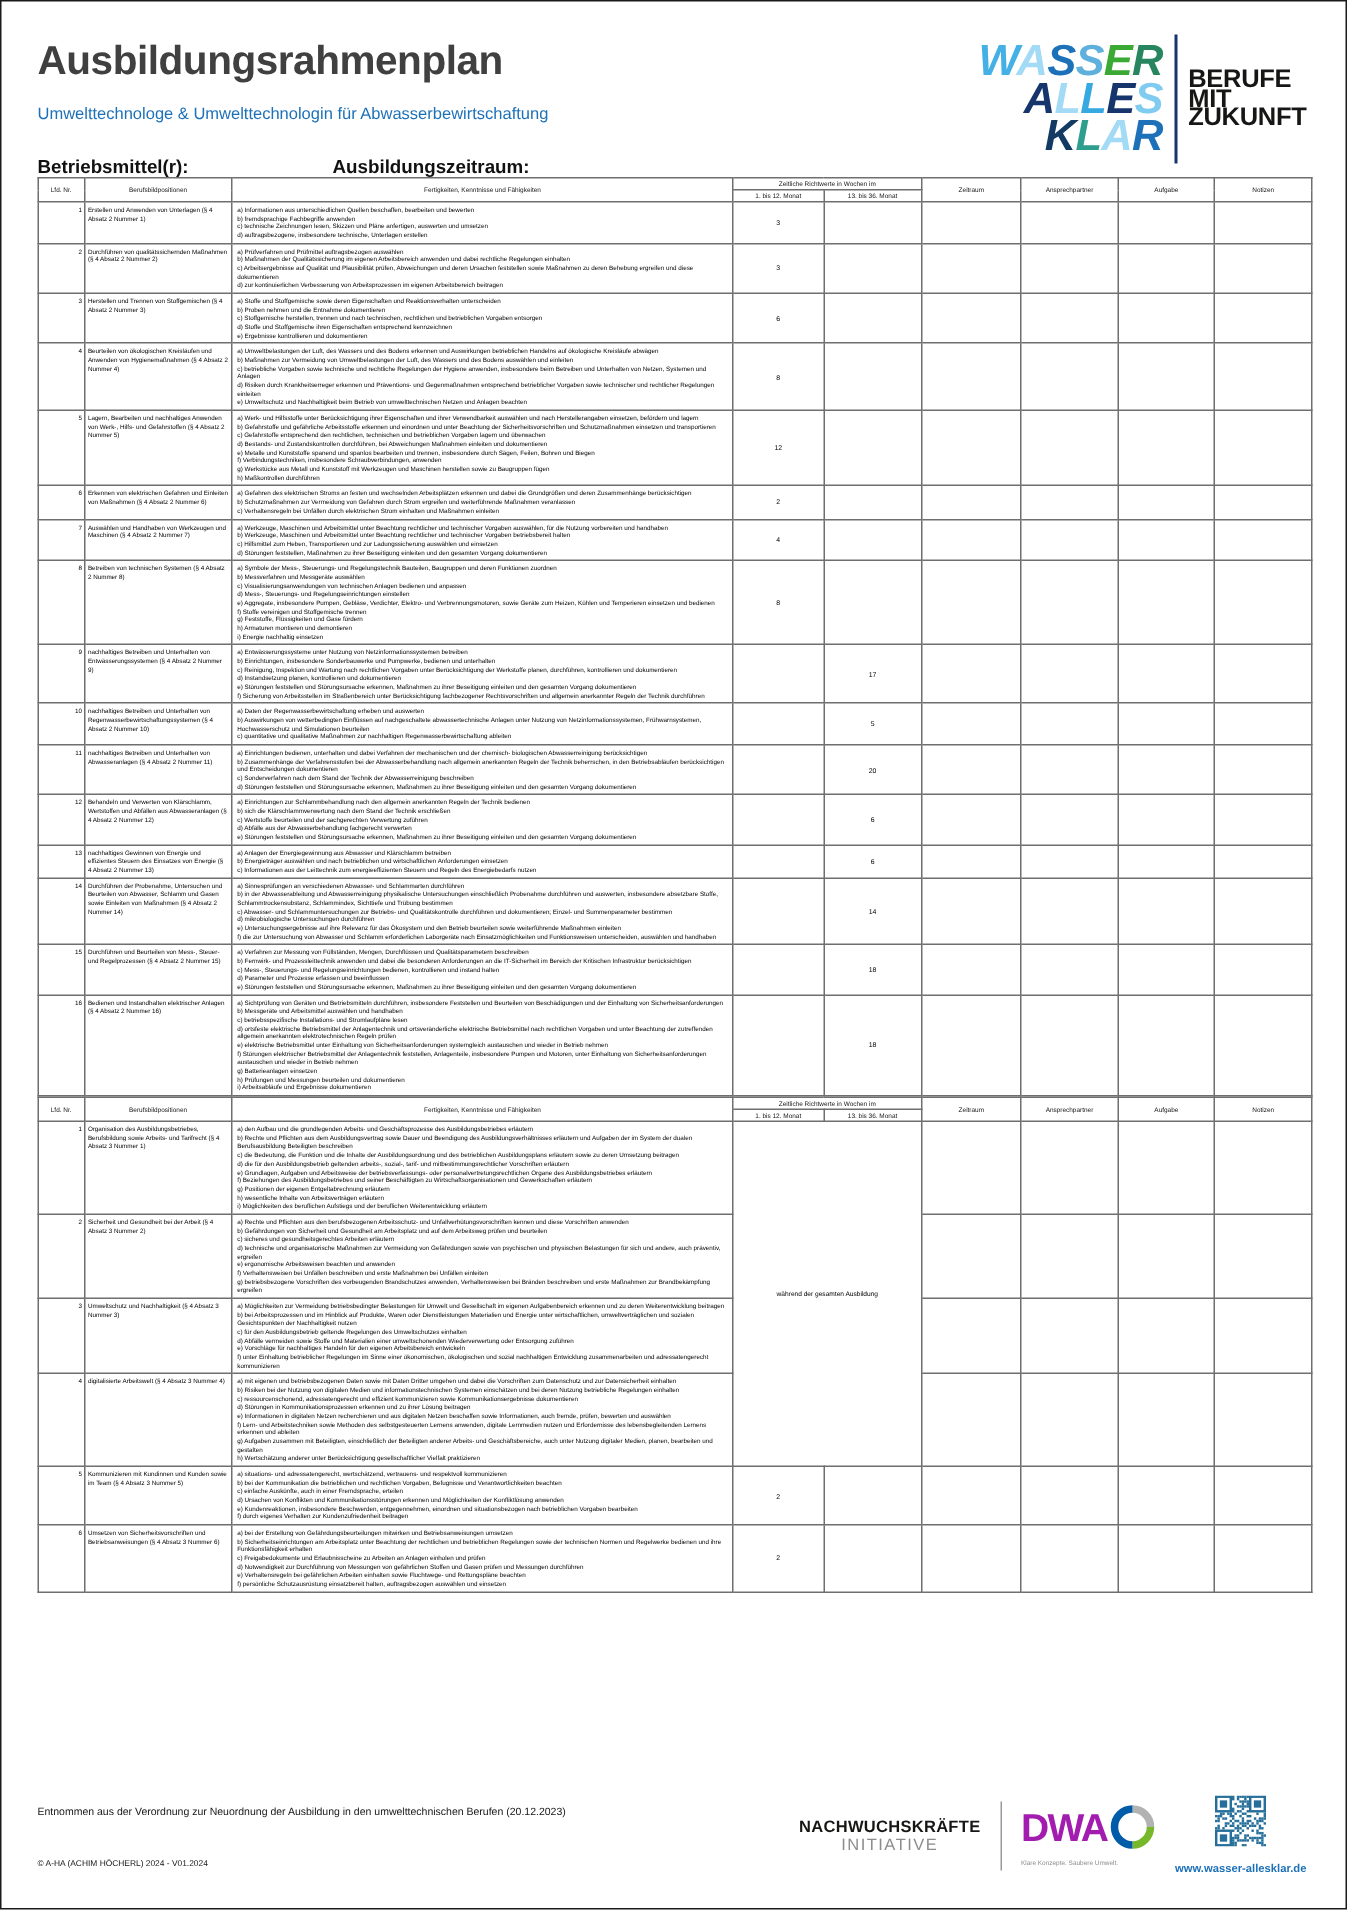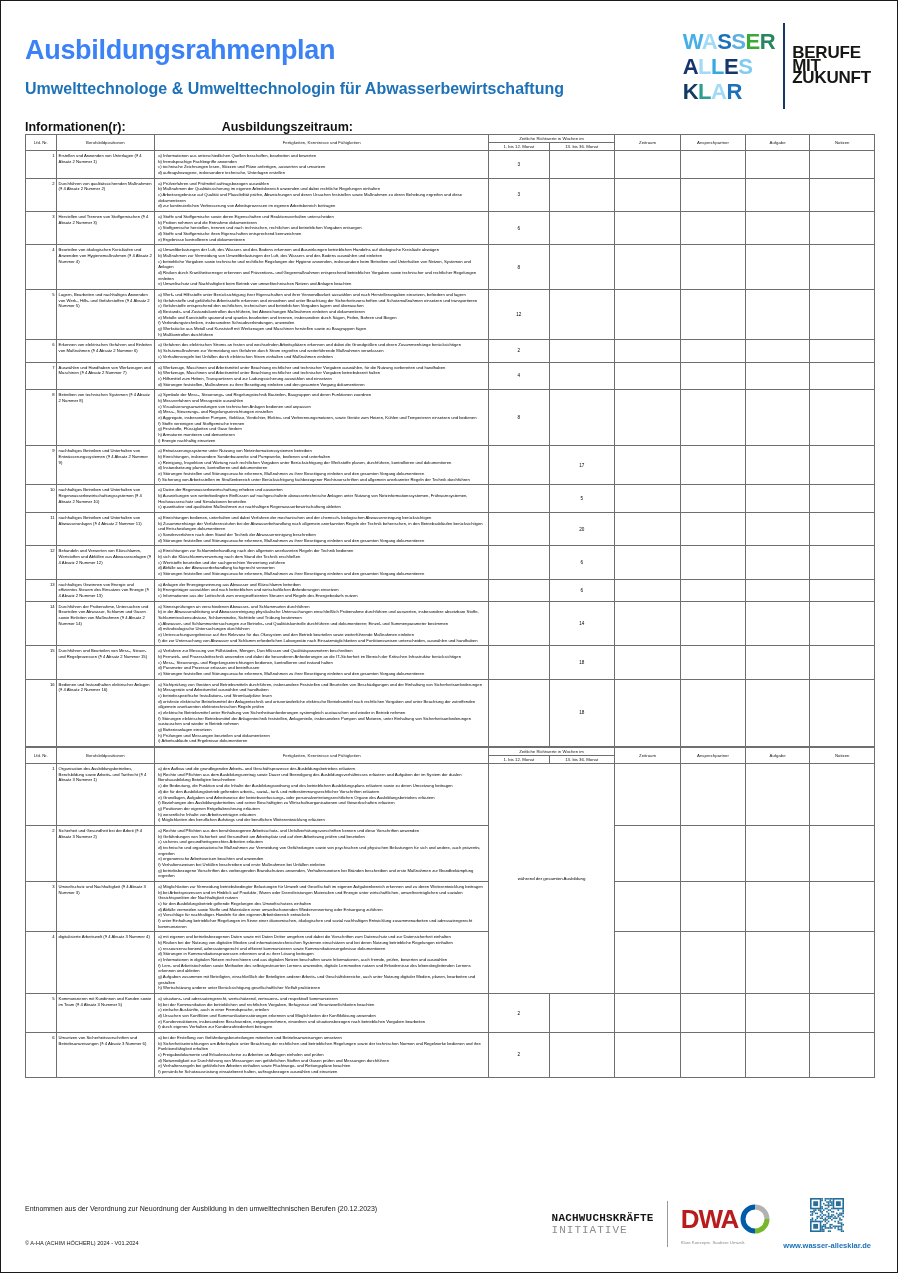--- a/index.html
+++ b/index.html
@@ -1,67 +1,67 @@
 <!DOCTYPE html>
 <html><head>
 <meta charset="utf-8">
 <style>
   * { margin:0; padding:0; box-sizing:border-box; }
   html,body { background:#fff; }
   body { font-family:"Liberation Sans", sans-serif; width:900px; height:1275px; }
   .page { position:relative; width:898px; height:1273px; border:1px solid #1a1a1a; background:#fff; overflow:hidden; }
   .content { padding:18px 22px 0 24px; }
 
-  .doc-title { font-size:27px; font-weight:bold; color:#3b82f6; letter-spacing:-0.3px; margin-top:16px; }
-  .doc-subtitle { font-size:16px; font-weight:bold; color:#1d71b8; margin-top:14px; }
+  .doc-title { font-size:27px; font-weight:bold; color:#404040; letter-spacing:-0.3px; margin-top:6px; }
+  .doc-subtitle { font-size:11px; font-weight:normal; color:#1d71b8; margin-top:14px; }
   .fields { display:flex; margin-top:22px; }
   .field-label { font-size:12.5px; font-weight:bold; color:#111; }
   .field-2 { margin-left:96px; }
 
   .logo { position:absolute; top:22px; right:26px; display:flex; align-items:center; }
-  .logo-words { text-align:left; font-weight:bold; font-size:22px; line-height:25px; letter-spacing:-0.5px; }
+  .logo-words { text-align:right; font-weight:bold; font-size:29px; line-height:25px; letter-spacing:-0.5px;font-style:italic; }
   .logo-divider { width:2px; background:#17356d; height:86px; margin:0 7px 0 8px; }
   .logo-claim { font-weight:bold; font-size:17px; line-height:12.5px; color:#161615; letter-spacing:-0.2px; }
 
   .section-title { font-size:8.2px; font-weight:bold; color:#161615; margin:16px 0 3px; }
   .section-b-title { margin-top:20px; }
 
   table.grid { width:100%; border-collapse:collapse; table-layout:fixed; }
   table.grid th, table.grid td { border:1px solid #6f6f6e; font-weight:normal; }
   table.grid th { font-size:4.3px; text-align:center; vertical-align:middle; padding:1px; color:#161615; }
   td.c-nr { font-size:4.2px; text-align:right; vertical-align:top; padding:2px 1px 2px 0; }
   td.c-pos { font-size:4.2px; line-height:1.35; vertical-align:top; padding:2px 2px; }
   td.c-items { font-size:4.2px; line-height:1.35; vertical-align:top; padding:2px 3px; }
   td.c-w { font-size:4.6px; text-align:center; vertical-align:middle; }
   td.c-span { font-size:4.4px; text-align:center; vertical-align:middle; }
   td.c-empty { background:#fff; }
 
   .footer-note { position:absolute; left:24px; bottom:60px; font-size:7px; color:#161615; }
   .footer-copy { position:absolute; left:24px; bottom:26px; font-size:5.6px; color:#161615; }
   .footer-right { position:absolute; right:26px; bottom:22px; display:flex; align-items:center; gap:13px; }
-  .nk-block { text-align:left;font-family:Liberation Mono, monospace; }
+  .nk-block { text-align:center; }
   .nk-top { font-size:11px; font-weight:bold; color:#161615; letter-spacing:0.2px; }
   .nk-bottom { font-size:11px; color:#8c8c8c; letter-spacing:1px; }
   .v-divider { width:1px; height:46px; background:#9a9a9a; }
   .dwa-block { text-align:left; }
   .dwa-row { display:flex; align-items:center; }
-  .dwa-text { font-size:26px; font-weight:bold; color:#b91c1c; letter-spacing:-1px; line-height:26px; }
+  .dwa-text { font-size:26px; font-weight:bold; color:#a21caf; letter-spacing:-1px; line-height:26px; }
   .dwa-tagline { font-size:4.3px; color:#8c8c8c; margin-top:6px; }
   .qr-block { text-align:center; }
   .qr-url { font-size:7.5px; font-weight:bold; color:#1d71b8; margin-top:5px;text-align:center; }
 </style>
 </head>
 <body>
 
 <div class="page">
   <div class="content">
     <div class="doc-title">Ausbildungsrahmenplan</div>
     <div class="doc-subtitle">Umwelttechnologe &amp; Umwelttechnologin für Abwasserbewirtschaftung</div>
     <div class="fields">
-      <span class="field-label">Informationen(r):</span>
+      <span class="field-label">Betriebsmittel(r):</span>
       <span class="field-label field-2">Ausbildungszeitraum:</span>
     </div>
 
     <div id="table-a">
         <table class="grid">
           <colgroup>
             <col style="width: 3.6%;">
             <col style="width: 11.6%;">
             <col style="width: 39.3%;">
             <col style="width: 7.1%;">

